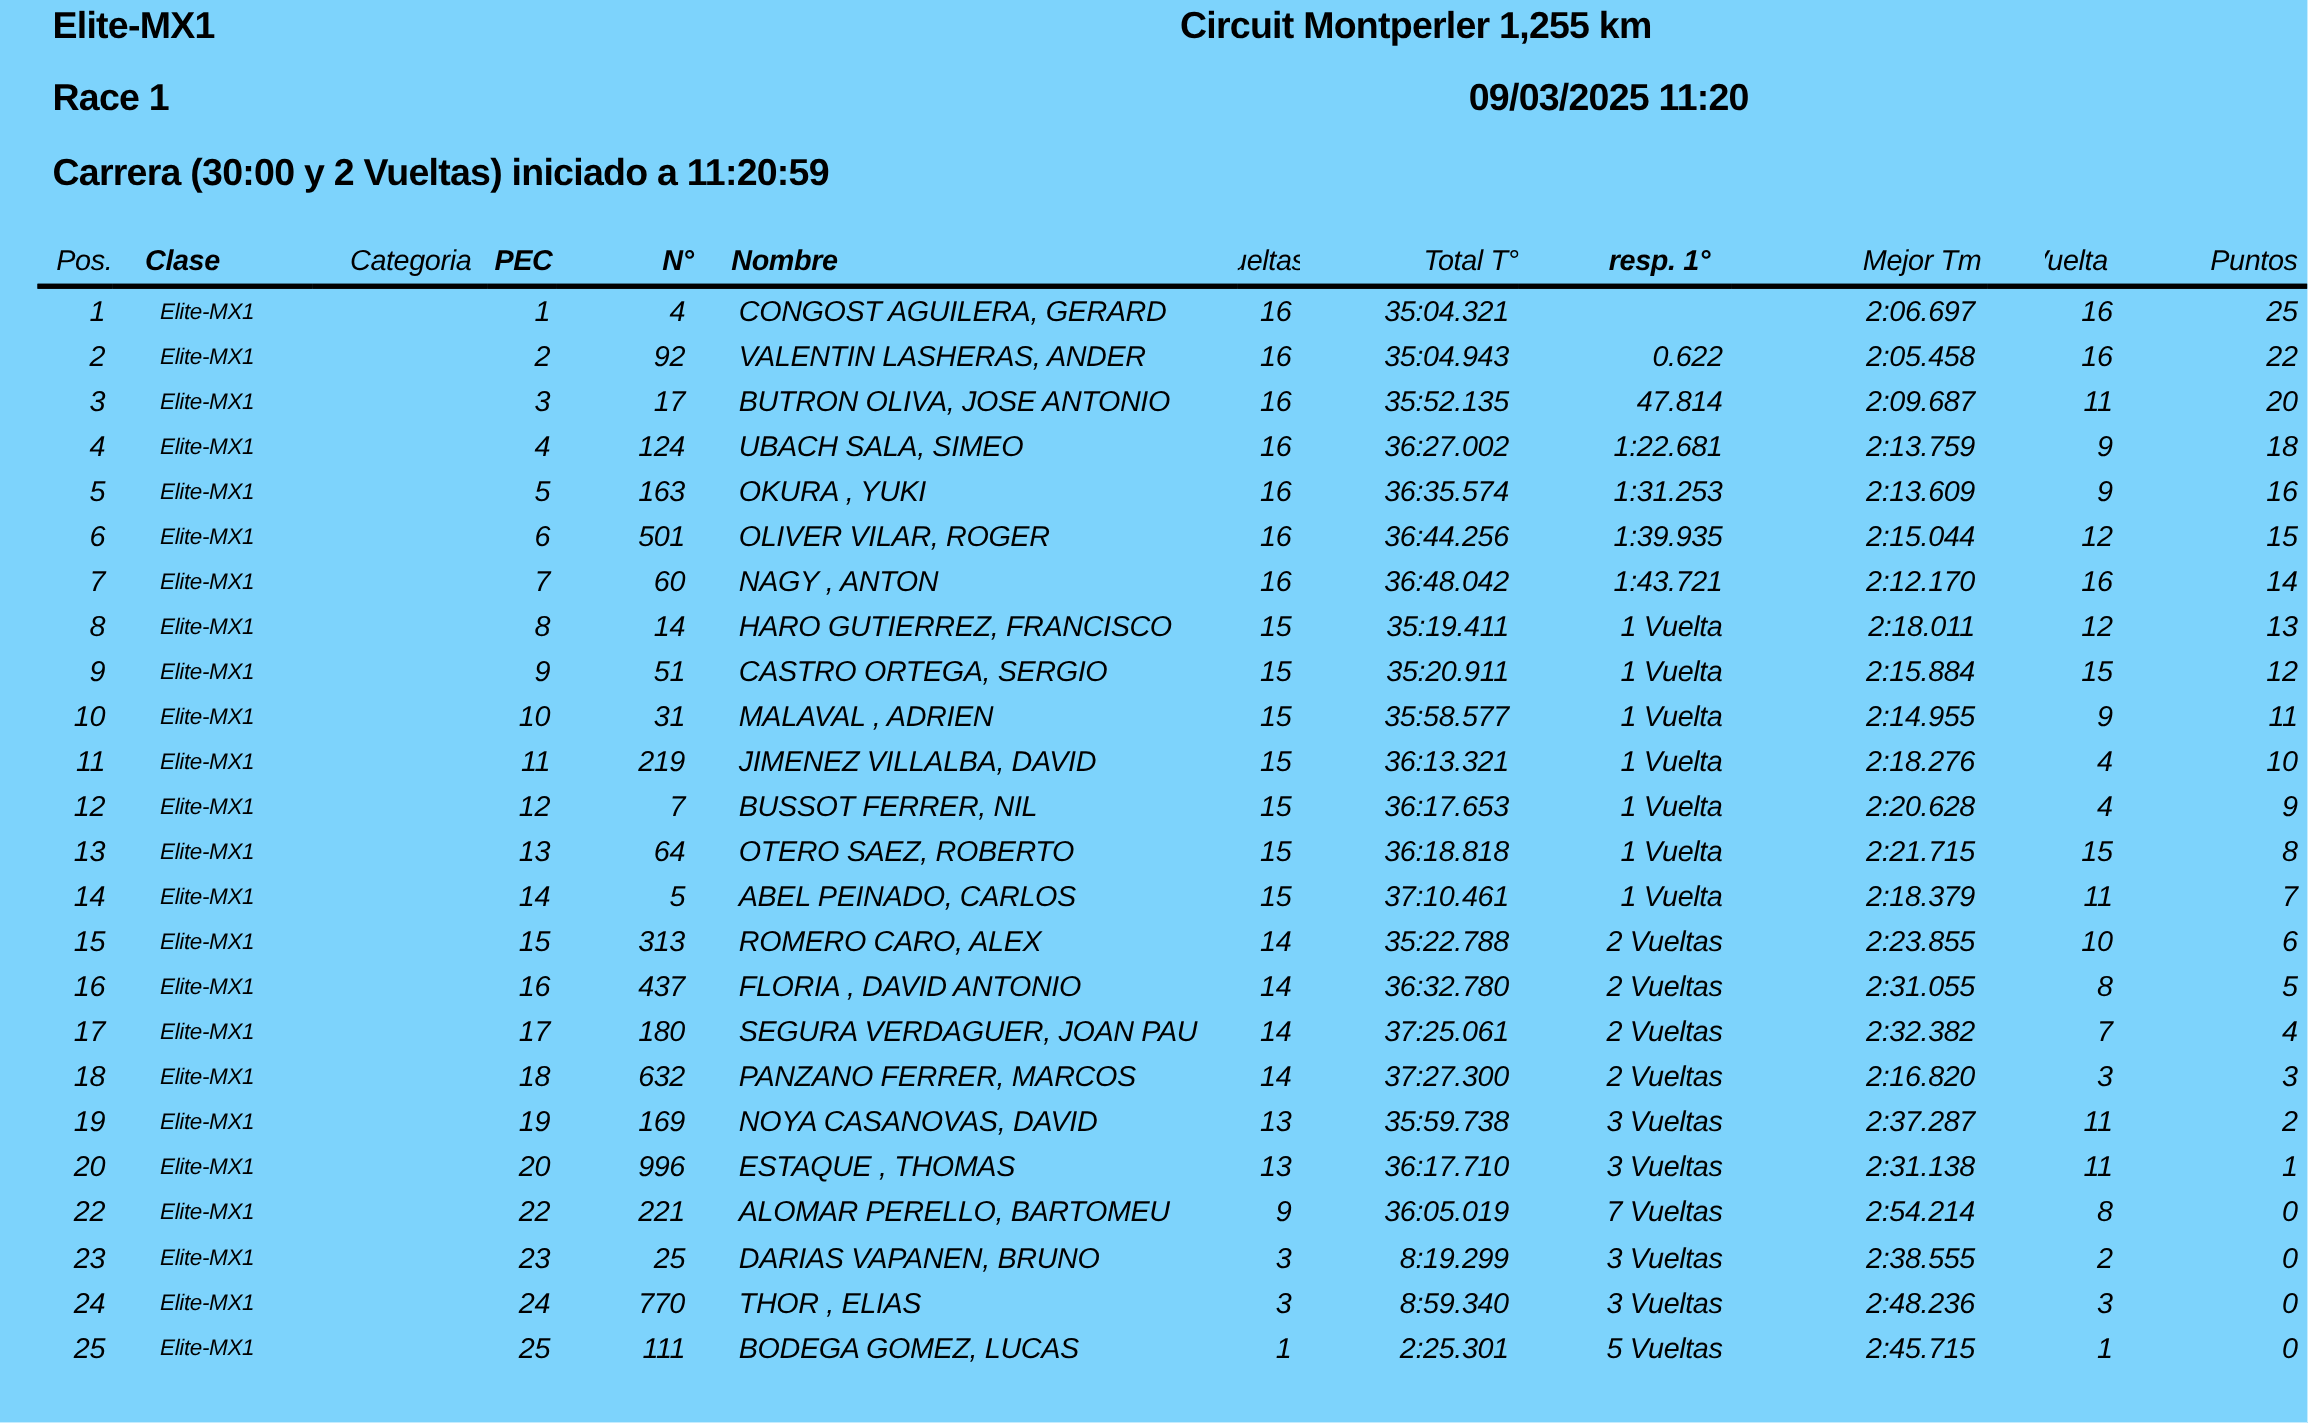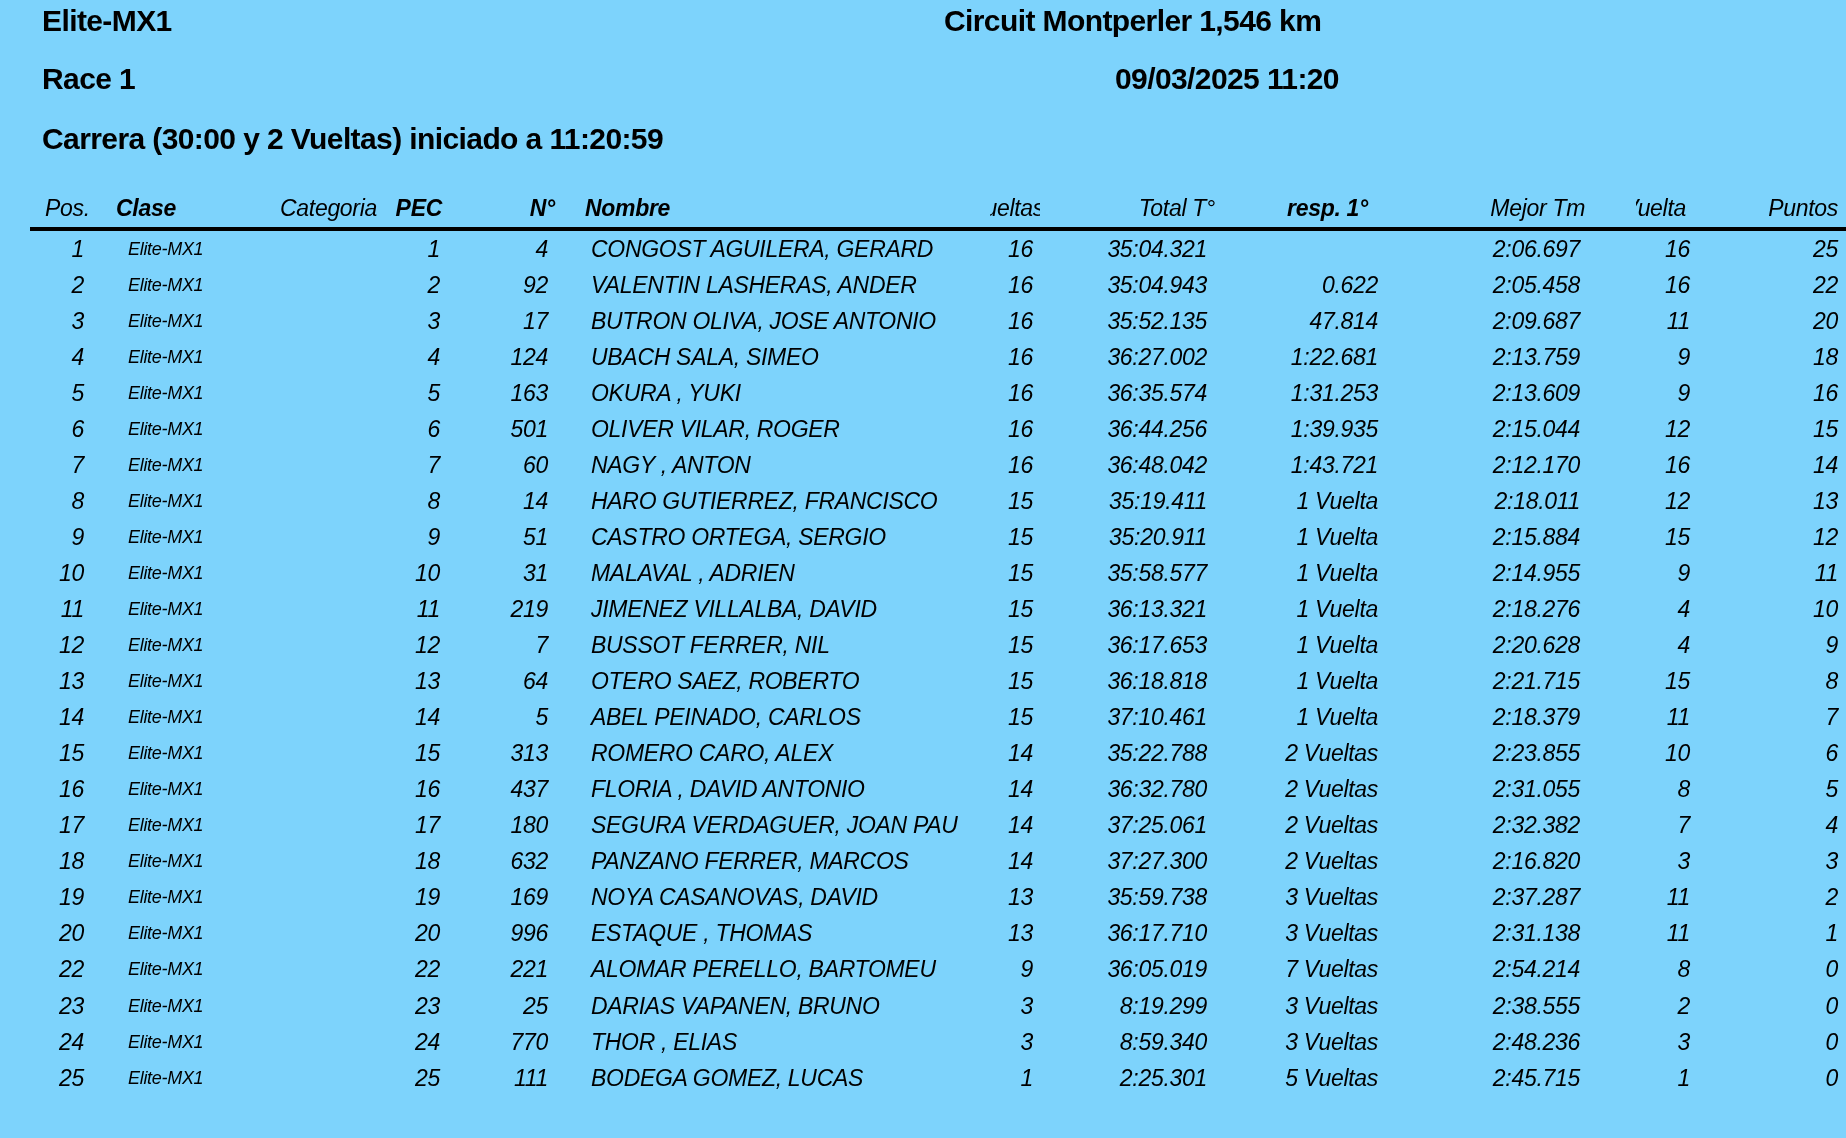--- a/index.html
+++ b/index.html
@@ -20,21 +20,21 @@
     position: absolute;
     font-size: 30px;
     font-weight: bold;
     letter-spacing: -0.6px;
     white-space: nowrap;
     line-height: 1.1;
   }
   #class-title   { left: 42px;   top: 4px;  }
   #circuit-title { left: 944px;  top: 4px;  }
   #race-title    { left: 42px;   top: 62px; }
-  #session-date  { left: 1115px; top: 62px; }
+  #session-date  { left: 1175px; top: 62px; }
   #session-info  { left: 42px;   top: 122px;}
 
   table.results {
     position: absolute;
     left: 30px;
     top: 186px;
     width: 1816px;
     border-collapse: collapse;
     table-layout: fixed;
     font-size: 23px;
@@ -107,21 +107,21 @@
     vertical-align: bottom;
   }
   th.col-vueltas .hlabel { width: 54px; }
   th.col-vuelta  .hlabel { width: 50px; }
 </style>
 </head>
 <body>
 
 <div class="page">
   <div class="doc-title" id="class-title">Elite-MX1</div>
-  <div class="doc-title" id="circuit-title">Circuit Montperler 1,546 km</div>
+  <div class="doc-title" id="circuit-title">Circuit Montperler 1,255 km</div>
   <div class="doc-title" id="race-title">Race 1</div>
   <div class="doc-title" id="session-date">09/03/2025 11:20</div>
   <div class="doc-title" id="session-info">Carrera (30:00 y 2 Vueltas) iniciado a 11:20:59</div>
 
   <table class="results">
     <colgroup>
         <col class="col-pos">
         <col class="col-clase">
         <col class="col-categoria">
         <col class="col-pec">

